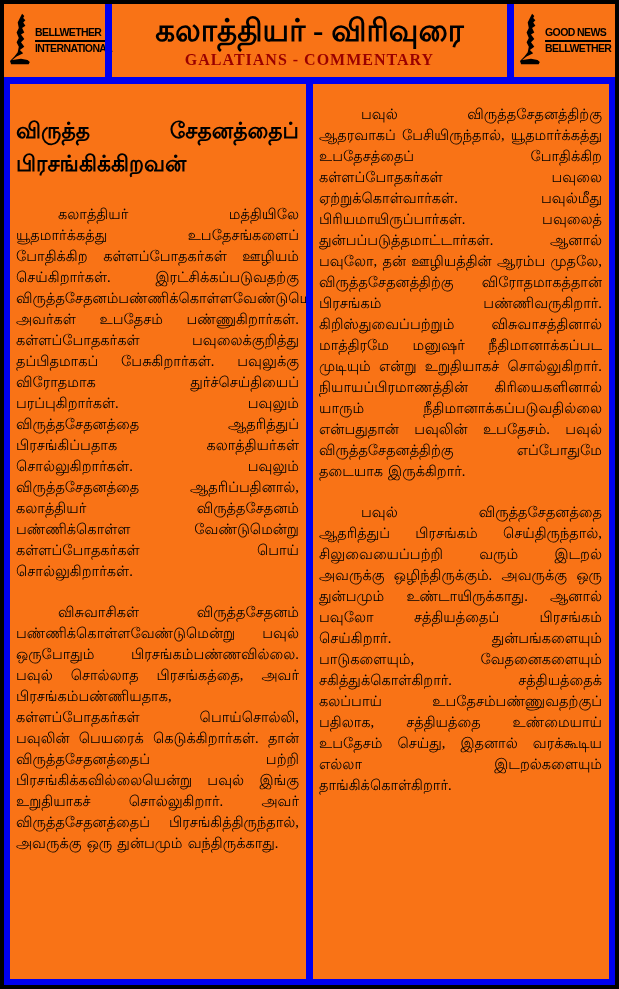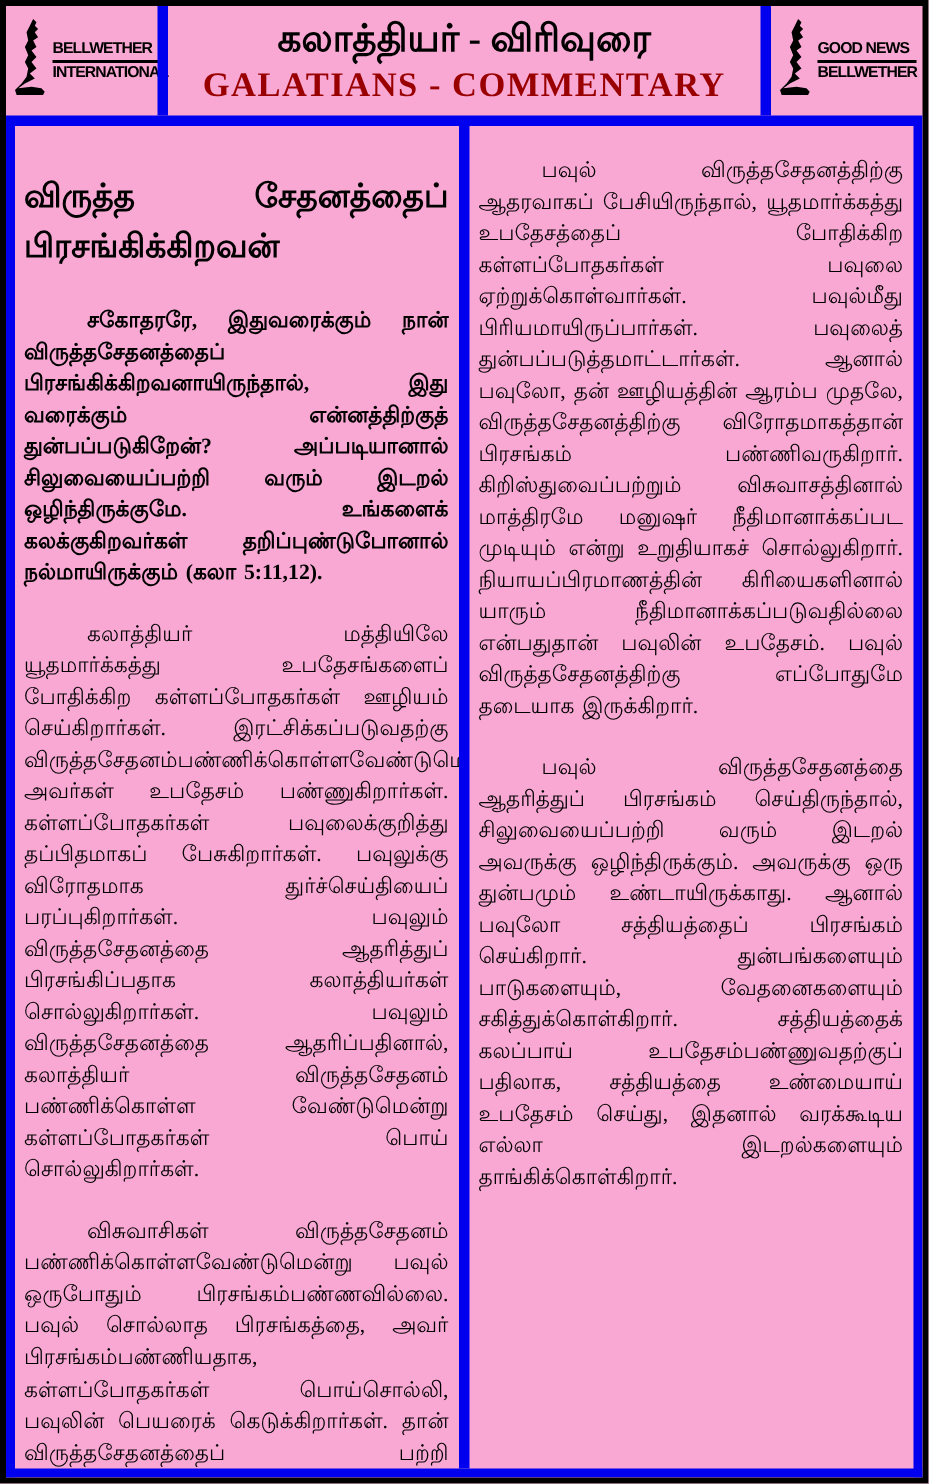--- a/index.html
+++ b/index.html
@@ -1,18 +1,18 @@
 <!DOCTYPE html>
 <html><head>
 <meta charset="utf-8">
 <style>
   html,body { margin:0; padding:0; background:#888; }
   .page {
     width:619px; height:989px; box-sizing:border-box;
-    border:4px solid #000000; background:#f9a8d4;
+    border:4px solid #000000; background:#f97316;
     display:flex; flex-direction:column;
     font-family:"Liberation Serif","DejaVu Sans",serif;
     color:#000;
     overflow:hidden;
   }
   
   .header-row { display:flex; height:73px; flex:0 0 auto; }
   .vdiv { width:7px; background:#0000EE; flex:0 0 auto; }
   .hdiv { height:7px; background:#0000EE; flex:0 0 auto; }
   .logo-box {
@@ -25,25 +25,25 @@
     font-family:"Liberation Sans","DejaVu Sans",sans-serif;
     font-weight:bold; font-size:10.5px; letter-spacing:-0.6px;
     line-height:1.25; white-space:nowrap;
   }
   .logo-text .l1 { border-bottom:2px solid #000; padding-bottom:1px; }
   .title-box {
     flex:1 1 auto; display:flex; flex-direction:column;
     align-items:center; justify-content:center; padding-top:2px;
   }
   .title-tamil {
-    font-weight:bold; font-size:25px; line-height:1.1;
+    font-weight:bold; font-size:31px; line-height:1.1;
     font-family:"Liberation Serif","DejaVu Sans",serif;
   }
   .title-english {
-    font-weight:bold; font-size:23px; color:#990000; letter-spacing:1px;
+    font-weight:bold; font-size:16px; color:#990000; letter-spacing:1px;
     font-family:"Liberation Serif","DejaVu Serif",serif; margin-top:3px;
   }
   
   .body-row {
     flex:1 1 auto; display:flex; min-height:0;
     border-left:6px solid #0000EE; border-right:6px solid #0000EE;
     border-bottom:6px solid #0000EE;
   }
   .col {
     flex:1 1 0; box-sizing:border-box; padding:20px 7px 0 6px;
@@ -101,21 +101,20 @@
     </div>
 
   </div>
 
   <div class="hdiv"></div>
 
   <div class="body-row">
 
     <div class="col">
       <p class="heading">விருத்த சேதனத்தைப் பிரசங்கிக்கிறவன்</p>
-      <p class="bold indent">சகோதரரே, இதுவரைக்கும் நான் விருத்தசேதனத்தைப் பிரசங்கிக்கிறவனாயிருந்தால், இது வரைக்கும் என்னத்திற்குத் துன்பப்படுகிறேன்? அப்படியானால் சிலுவையைப்பற்றி வரும் இடறல் ஒழிந்திருக்குமே. உங்களைக் கலக்குகிறவர்கள் தறிப்புண்டுபோனால் நல்மாயிருக்கும் (கலா 5:11,12).</p>
       <p class="indent">கலாத்தியர் மத்தியிலே யூதமார்க்கத்து உபதேசங்களைப் போதிக்கிற கள்ளப்போதகர்கள் ஊழியம் செய்கிறார்கள். இரட்சிக்கப்படுவதற்கு விருத்தசேதனம்பண்ணிக்கொள்ளவேண்டுமென்று அவர்கள் உபதேசம் பண்ணுகிறார்கள். கள்ளப்போதகர்கள் பவுலைக்குறித்து தப்பிதமாகப் பேசுகிறார்கள். பவுலுக்கு விரோதமாக துர்ச்செய்தியைப் பரப்புகிறார்கள். பவுலும் விருத்தசேதனத்தை ஆதரித்துப் பிரசங்கிப்பதாக கலாத்தியர்கள் சொல்லுகிறார்கள். பவுலும் விருத்தசேதனத்தை ஆதரிப்பதினால், கலாத்தியர் விருத்தசேதனம் பண்ணிக்கொள்ள வேண்டுமென்று கள்ளப்போதகர்கள் பொய் சொல்லுகிறார்கள்.</p>
       <p class="indent">விசுவாசிகள் விருத்தசேதனம் பண்ணிக்கொள்ளவேண்டுமென்று பவுல் ஒருபோதும் பிரசங்கம்பண்ணவில்லை. பவுல் சொல்லாத பிரசங்கத்தை, அவர் பிரசங்கம்பண்ணியதாக, கள்ளப்போதகர்கள் பொய்சொல்லி, பவுலின் பெயரைக் கெடுக்கிறார்கள். தான் விருத்தசேதனத்தைப் பற்றி பிரசங்கிக்கவில்லையென்று பவுல் இங்கு உறுதியாகச் சொல்லுகிறார். அவர் விருத்தசேதனத்தைப் பிரசங்கித்திருந்தால், அவருக்கு ஒரு துன்பமும் வந்திருக்காது.</p>
     </div>
 
     <div class="vdiv"></div>
 
     <div class="col">
       <p class="indent">பவுல் விருத்தசேதனத்திற்கு ஆதரவாகப் பேசியிருந்தால், யூதமார்க்கத்து உபதேசத்தைப் போதிக்கிற கள்ளப்போதகர்கள் பவுலை ஏற்றுக்கொள்வார்கள். பவுல்மீது பிரியமாயிருப்பார்கள். பவுலைத் துன்பப்படுத்தமாட்டார்கள். ஆனால் பவுலோ, தன் ஊழியத்தின் ஆரம்ப முதலே, விருத்தசேதனத்திற்கு விரோதமாகத்தான் பிரசங்கம் பண்ணிவருகிறார். கிறிஸ்துவைப்பற்றும் விசுவாசத்தினால் மாத்திரமே மனுஷர் நீதிமானாக்கப்பட முடியும் என்று உறுதியாகச் சொல்லுகிறார். நியாயப்பிரமாணத்தின் கிரியைகளினால் யாரும் நீதிமானாக்கப்படுவதில்லை என்பதுதான் பவுலின் உபதேசம். பவுல் விருத்தசேதனத்திற்கு எப்போதுமே தடையாக இருக்கிறார்.</p>
       <p class="indent">பவுல் விருத்தசேதனத்தை ஆதரித்துப் பிரசங்கம் செய்திருந்தால், சிலுவையைப்பற்றி வரும் இடறல் அவருக்கு ஒழிந்திருக்கும். அவருக்கு ஒரு துன்பமும் உண்டாயிருக்காது. ஆனால் பவுலோ சத்தியத்தைப் பிரசங்கம் செய்கிறார். துன்பங்களையும் பாடுகளையும், வேதனைகளையும் சகித்துக்கொள்கிறார். சத்தியத்தைக் கலப்பாய் உபதேசம்பண்ணுவதற்குப் பதிலாக, சத்தியத்தை உண்மையாய் உபதேசம் செய்து, இதனால் வரக்கூடிய எல்லா இடறல்களையும் தாங்கிக்கொள்கிறார்.</p>
     </div>

